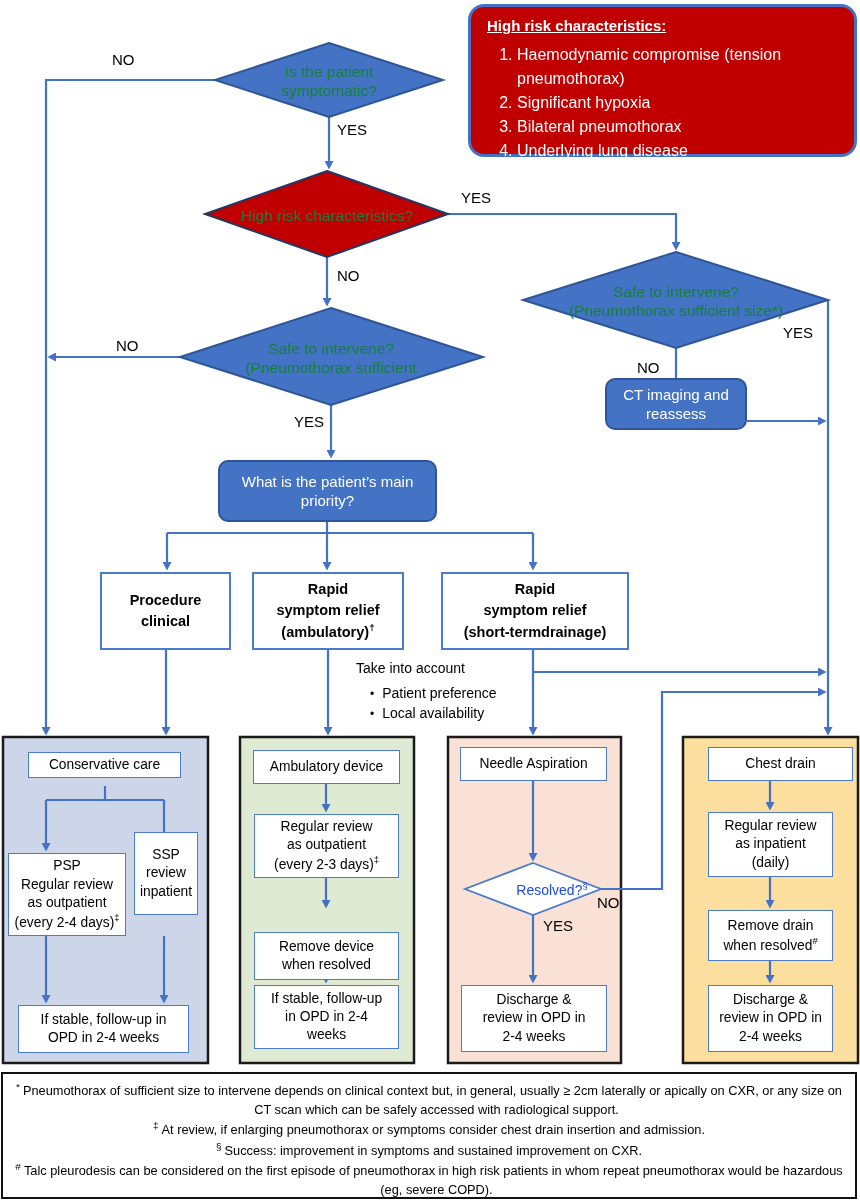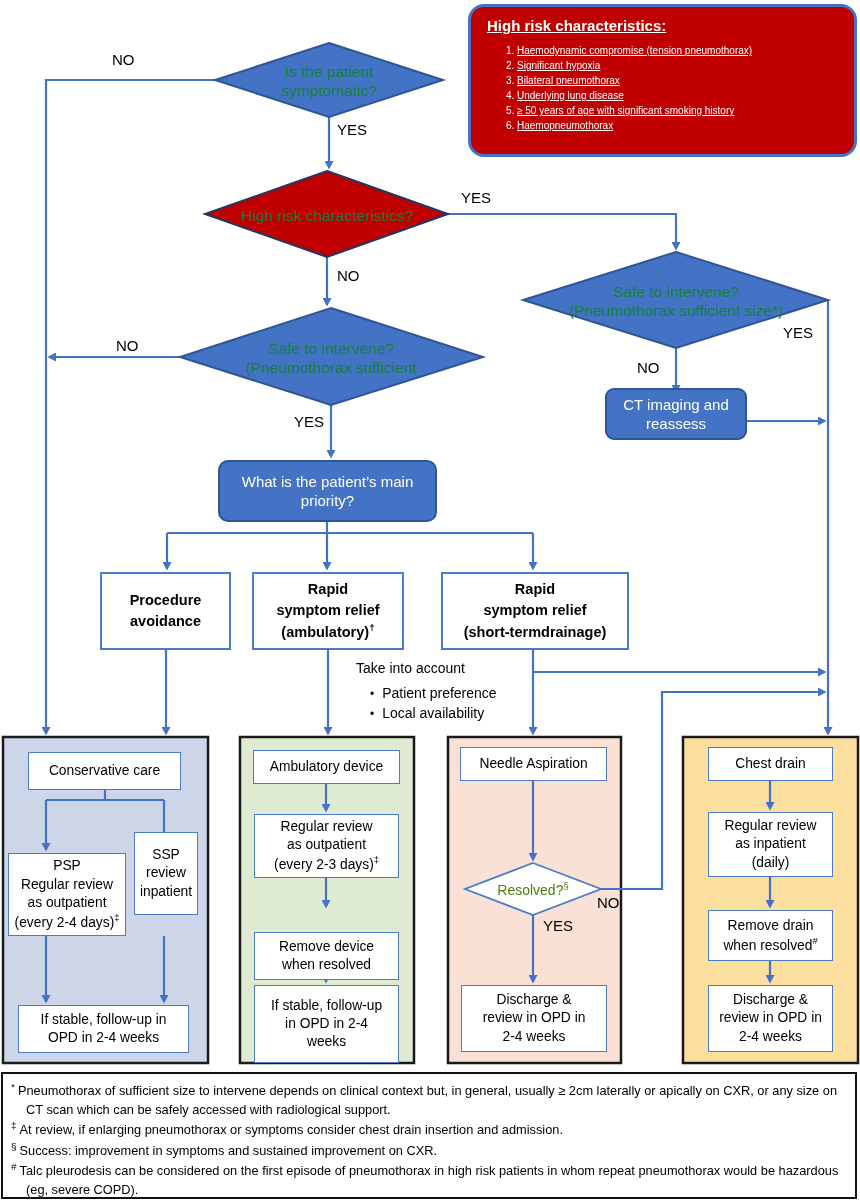--- a/index.html
+++ b/index.html
@@ -20,29 +20,29 @@
         font-weight:bold;font-size:14.5px;line-height:1.45;box-sizing:border-box;}
   .wbox{position:absolute;background:#fff;border:1.6px solid #4a7cc7;display:flex;
         align-items:center;justify-content:center;text-align:center;color:#000;
         font-size:13.8px;line-height:1.32;box-sizing:border-box;}
   sup{font-size:0.68em;}
 
   .redbox{position:absolute;left:468px;top:4px;width:389px;height:153px;background:#c00000;
           border:3px solid #4472c4;border-radius:16px;color:#fff;box-sizing:border-box;
           padding:8px 12px 6px 14px;}
   .redbox .rtitle{font-size:15px;font-weight:bold;text-decoration:underline;margin:2px 0 9px 2px;}
-  .redbox ol{margin:0;padding-left:32px;font-size:10px;line-height:1.5;text-decoration:underline;}
+  .redbox ol{margin:0;padding-left:32px;font-size:16px;line-height:1.5;}
 
   .note{position:absolute;left:356px;top:660px;color:#000;font-size:14px;line-height:1.25;}
   .note .ntitle{margin-bottom:7px;}
   .note .bullet{padding-left:14px;margin-bottom:3px;}
   .note .bullet::before{content:"•";margin-right:8px;font-size:12px;}
 
   .footer{position:absolute;left:1px;top:1072px;width:856px;height:127px;border:2.5px solid #111;
-          box-sizing:border-box;padding:6px 8px 20px 8px;color:#000;font-size:12.8px;line-height:1.44;}
+          box-sizing:border-box;padding:6px 8px 20px 8px;color:#000;font-size:12.8px;line-height:1.44;text-align:center;}
   .fn{padding-left:15px;text-indent:-15px;}
   .fn sup{font-size:0.78em;margin-right:3px;}
 </style>
 </head>
 <body>
 
 <div class="canvas">
 
   <svg class="layer" width="860" height="1204" viewBox="0 0 860 1204">
     <defs>
@@ -123,51 +123,51 @@
   <div class="lbl" style="left:337px;top:121px;" data-bind="labels.yes">YES</div>
   <div class="lbl" style="left:461px;top:189px;" data-bind="labels.yes">YES</div>
   <div class="lbl" style="left:337px;top:267px;" data-bind="labels.no">NO</div>
   <div class="lbl" style="left:116px;top:337px;" data-bind="labels.no">NO</div>
   <div class="lbl" style="left:294px;top:413px;" data-bind="labels.yes">YES</div>
   <div class="lbl" style="left:783px;top:324px;" data-bind="labels.yes">YES</div>
   <div class="lbl" style="left:637px;top:359px;" data-bind="labels.no">NO</div>
   <div class="lbl" style="left:597px;top:894px;" data-bind="labels.no">NO</div>
   <div class="lbl" style="left:543px;top:917px;" data-bind="labels.yes">YES</div>
 
-  <div class="bluebox" style="left:605px;top:388px;width:142px;height:52px;border-radius:9px;">
+  <div class="bluebox" style="left:605px;top:378px;width:142px;height:52px;">
     <span data-bind="nodes.ct">CT imaging and
 reassess</span>
   </div>
   <div class="bluebox" style="left:218px;top:460px;width:219px;height:62px;">
     <span data-bind="nodes.priority">What is the patient’s main
 priority?</span>
   </div>
 
   <div class="obox" style="left:100px;top:572px;width:131px;height:78px;">
     <span data-bind="nodes.procedure_avoidance">Procedure
-avoidance</span>
+clinical</span>
   </div>
   <div class="obox" style="left:252px;top:572px;width:152px;height:78px;">
     <span><span data-bind="nodes.rapid_ambulatory.text">Rapid
 symptom relief
 (ambulatory)</span><sup data-bind="nodes.rapid_ambulatory.sup">†</sup></span>
   </div>
   <div class="obox" style="left:441px;top:572px;width:188px;height:78px;">
     <span data-bind="nodes.rapid_drainage">Rapid
 symptom relief
 (short-termdrainage)</span>
   </div>
 
   <div class="note">
     <div class="ntitle" data-bind="note.title">Take into account</div>
     <div class="bullet" data-bind="note.bullets.0">Patient preference</div>
     <div class="bullet" data-bind="note.bullets.1">Local availability</div>
   </div>
 
-  <div class="wbox" style="left:28px;top:752px;width:153px;height:38px;">
+  <div class="wbox" style="left:28px;top:752px;width:153px;height:26px;">
     <span data-bind="panels.conservative.title">Conservative care</span>
   </div>
   <div class="wbox" style="left:8px;top:853px;width:118px;height:83px;">
     <span><span data-bind="panels.conservative.psp.text">PSP
 Regular review
 as outpatient
 (every 2-4 days)</span><sup data-bind="panels.conservative.psp.sup">‡</sup></span>
   </div>
   <div class="wbox" style="left:134px;top:832px;width:64px;height:83px;">
     <span data-bind="panels.conservative.ssp">SSP
@@ -184,39 +184,39 @@
   </div>
   <div class="wbox" style="left:254px;top:814px;width:145px;height:64px;">
     <span><span data-bind="panels.ambulatory.review.text">Regular review
 as outpatient
 (every 2-3 days)</span><sup data-bind="panels.ambulatory.review.sup">‡</sup></span>
   </div>
   <div class="wbox" style="left:254px;top:932px;width:145px;height:48px;">
     <span data-bind="panels.ambulatory.remove">Remove device
 when resolved</span>
   </div>
-  <div class="wbox" style="left:254px;top:985px;width:145px;height:78px;">
+  <div class="wbox" style="left:254px;top:985px;width:145px;height:64px;">
     <span data-bind="panels.ambulatory.outcome">If stable, follow-up
 in OPD in 2-4
 weeks</span>
   </div>
 
   <div class="wbox" style="left:460px;top:747px;width:147px;height:34px;">
     <span data-bind="panels.aspiration.title">Needle Aspiration</span>
   </div>
-  <div class="txt" style="left:473px;top:880px;width:120px;color:#4d7c0f;font-size:14px;">
+  <div class="txt" style="left:492px;top:880px;width:120px;color:#1d4ed8;font-size:14px;">
     <span><span data-bind="panels.aspiration.resolved.text">Resolved?</span><sup data-bind="panels.aspiration.resolved.sup">§</sup></span>
   </div>
   <div class="wbox" style="left:461px;top:985px;width:146px;height:67px;">
     <span data-bind="panels.aspiration.outcome">Discharge &amp;
 review in OPD in
 2-4 weeks</span>
   </div>
 
-  <div class="wbox" style="left:708px;top:747px;width:125px;height:34px;">
+  <div class="wbox" style="left:708px;top:747px;width:145px;height:34px;">
     <span data-bind="panels.chest_drain.title">Chest drain</span>
   </div>
   <div class="wbox" style="left:708px;top:812px;width:125px;height:65px;">
     <span data-bind="panels.chest_drain.review">Regular review
 as inpatient
 (daily)</span>
   </div>
   <div class="wbox" style="left:708px;top:910px;width:125px;height:51px;">
     <span><span data-bind="panels.chest_drain.remove.text">Remove drain
 when resolved</span><sup data-bind="panels.chest_drain.remove.sup">#</sup></span>

